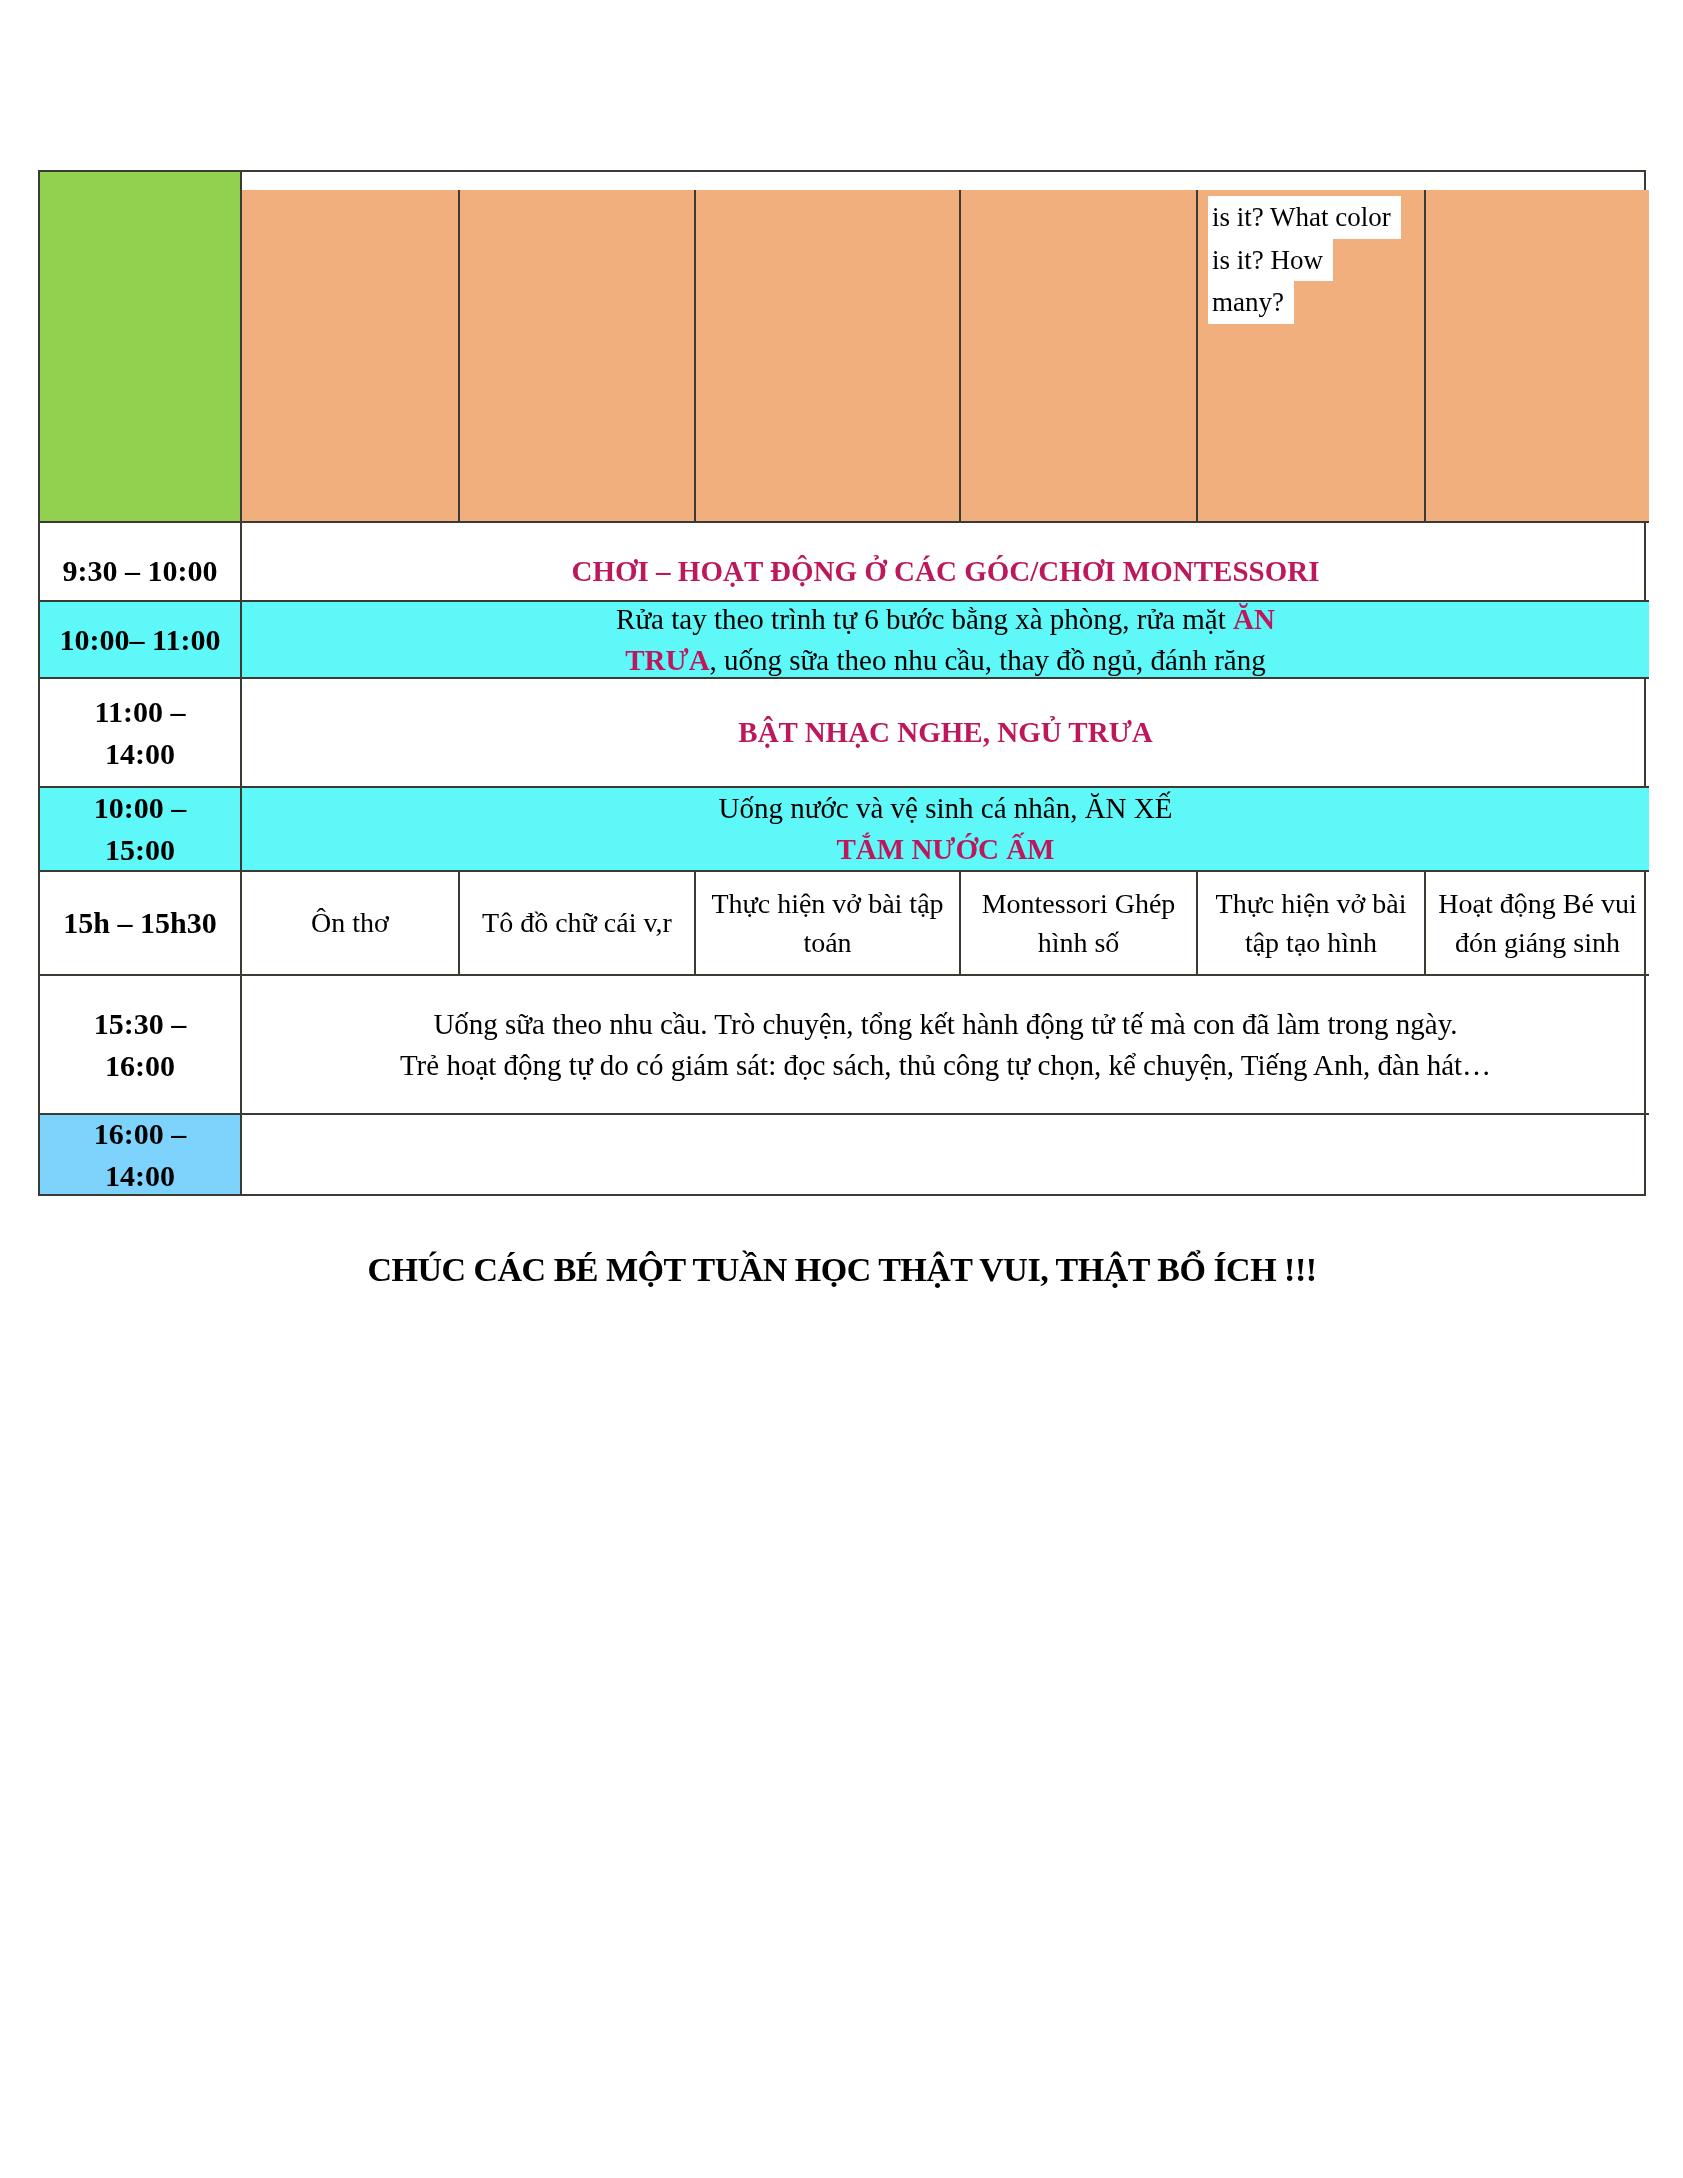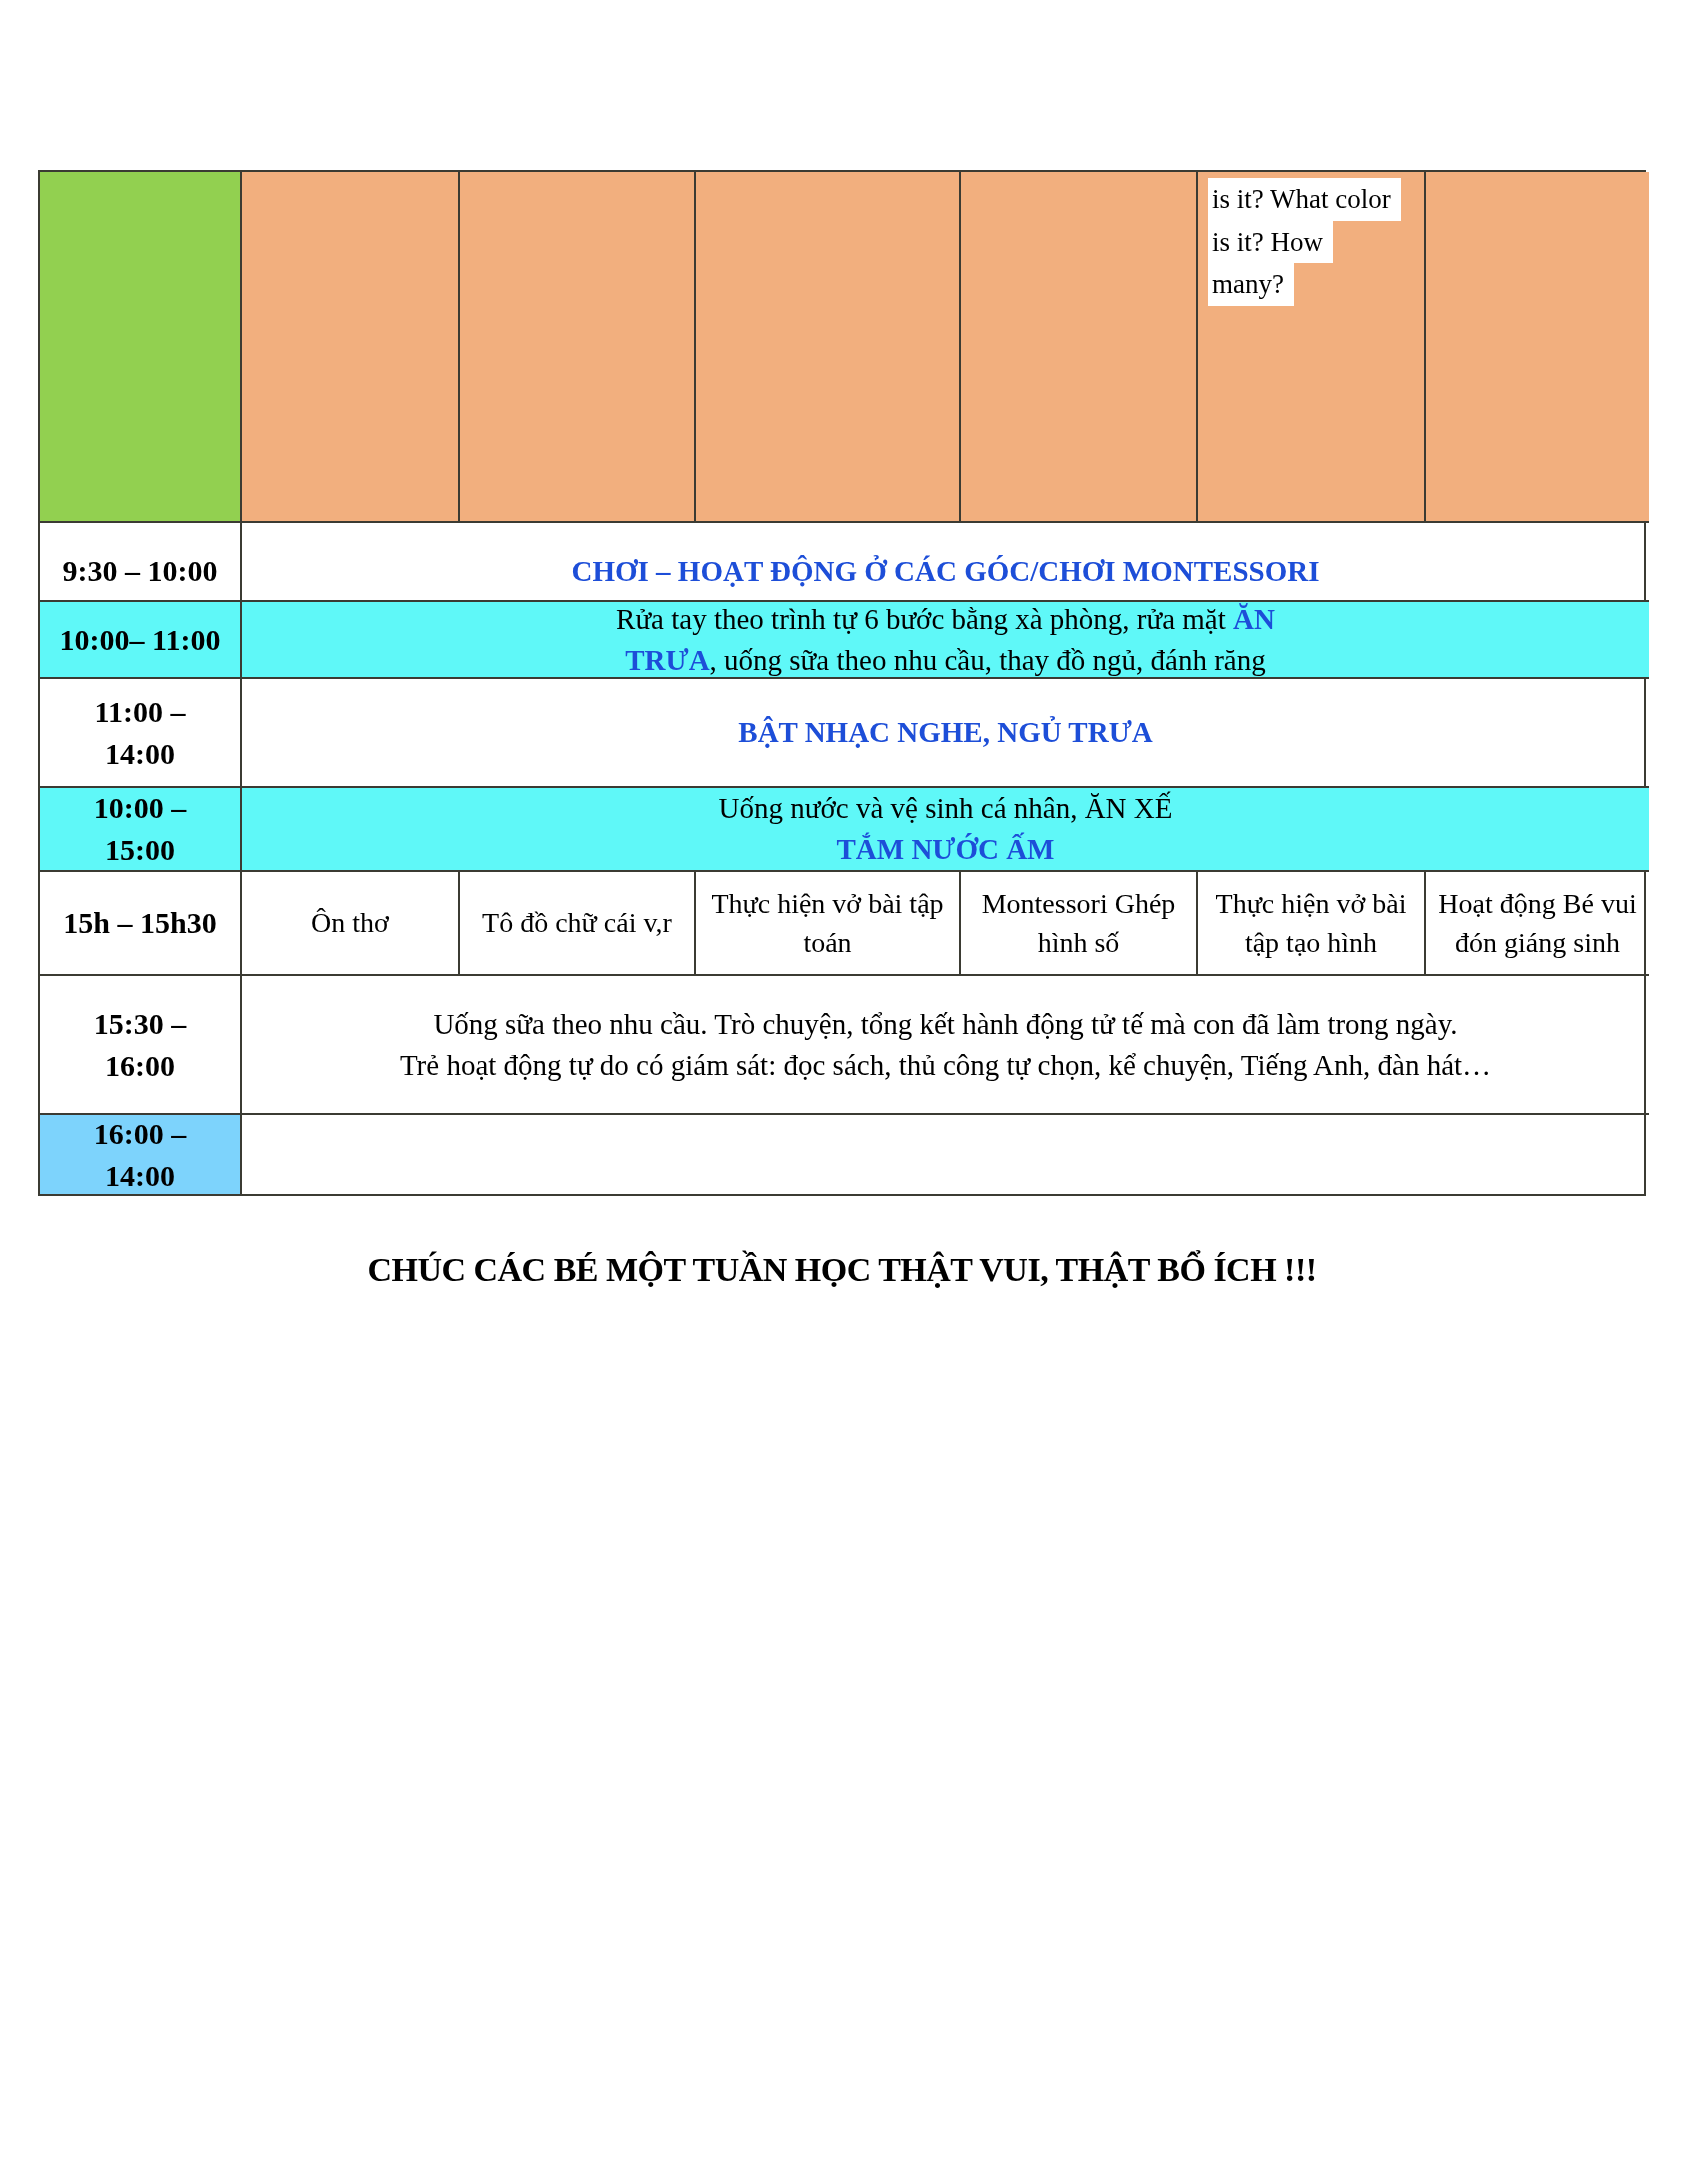--- a/index.html
+++ b/index.html
@@ -25,25 +25,25 @@
     overflow:hidden;
   }
   .br{border-right:2px solid #3b3b33;}
   .bb{border-bottom:2px solid #3b3b33;}
   .c1{grid-column:1}.c2{grid-column:2}.c3{grid-column:3}.c4{grid-column:4}
   .c5{grid-column:5}.c6{grid-column:6}.c7{grid-column:7}
   .sp{grid-column:2/8}
   .r0{grid-row:1}.r1{grid-row:2}.r2{grid-row:3}.r3{grid-row:4}
   .r4{grid-row:5}.r5{grid-row:6}.r6{grid-row:7}.r7{grid-row:8}
   .green{background:#92d050;}
-  .orange{background:#f2af7e;}
+  .orange{background:#f2af7e;margin-top:18px;}
   .cyan{background:#5ff8f8;}
   .amber{background:#7dd3fc;align-items:center;}
   .time{font-weight:bold;font-size:30px;}
-  .redtxt{color:#1d4ed8;font-weight:bold;}
+  .redtxt{color:#be185d;font-weight:bold;}
   .bold{font-weight:bold;}
   .bottom-align{justify-content:flex-end;padding-bottom:8px;}
   .note-cell{
     justify-content:flex-start;align-items:flex-start;
     text-align:left;padding:6px 0 0 10px;
   }
   .note-line span{
     display:inline-block;background:#ffffff;
     font-size:27px;line-height:1.58;
     padding:0 10px 0 4px;

